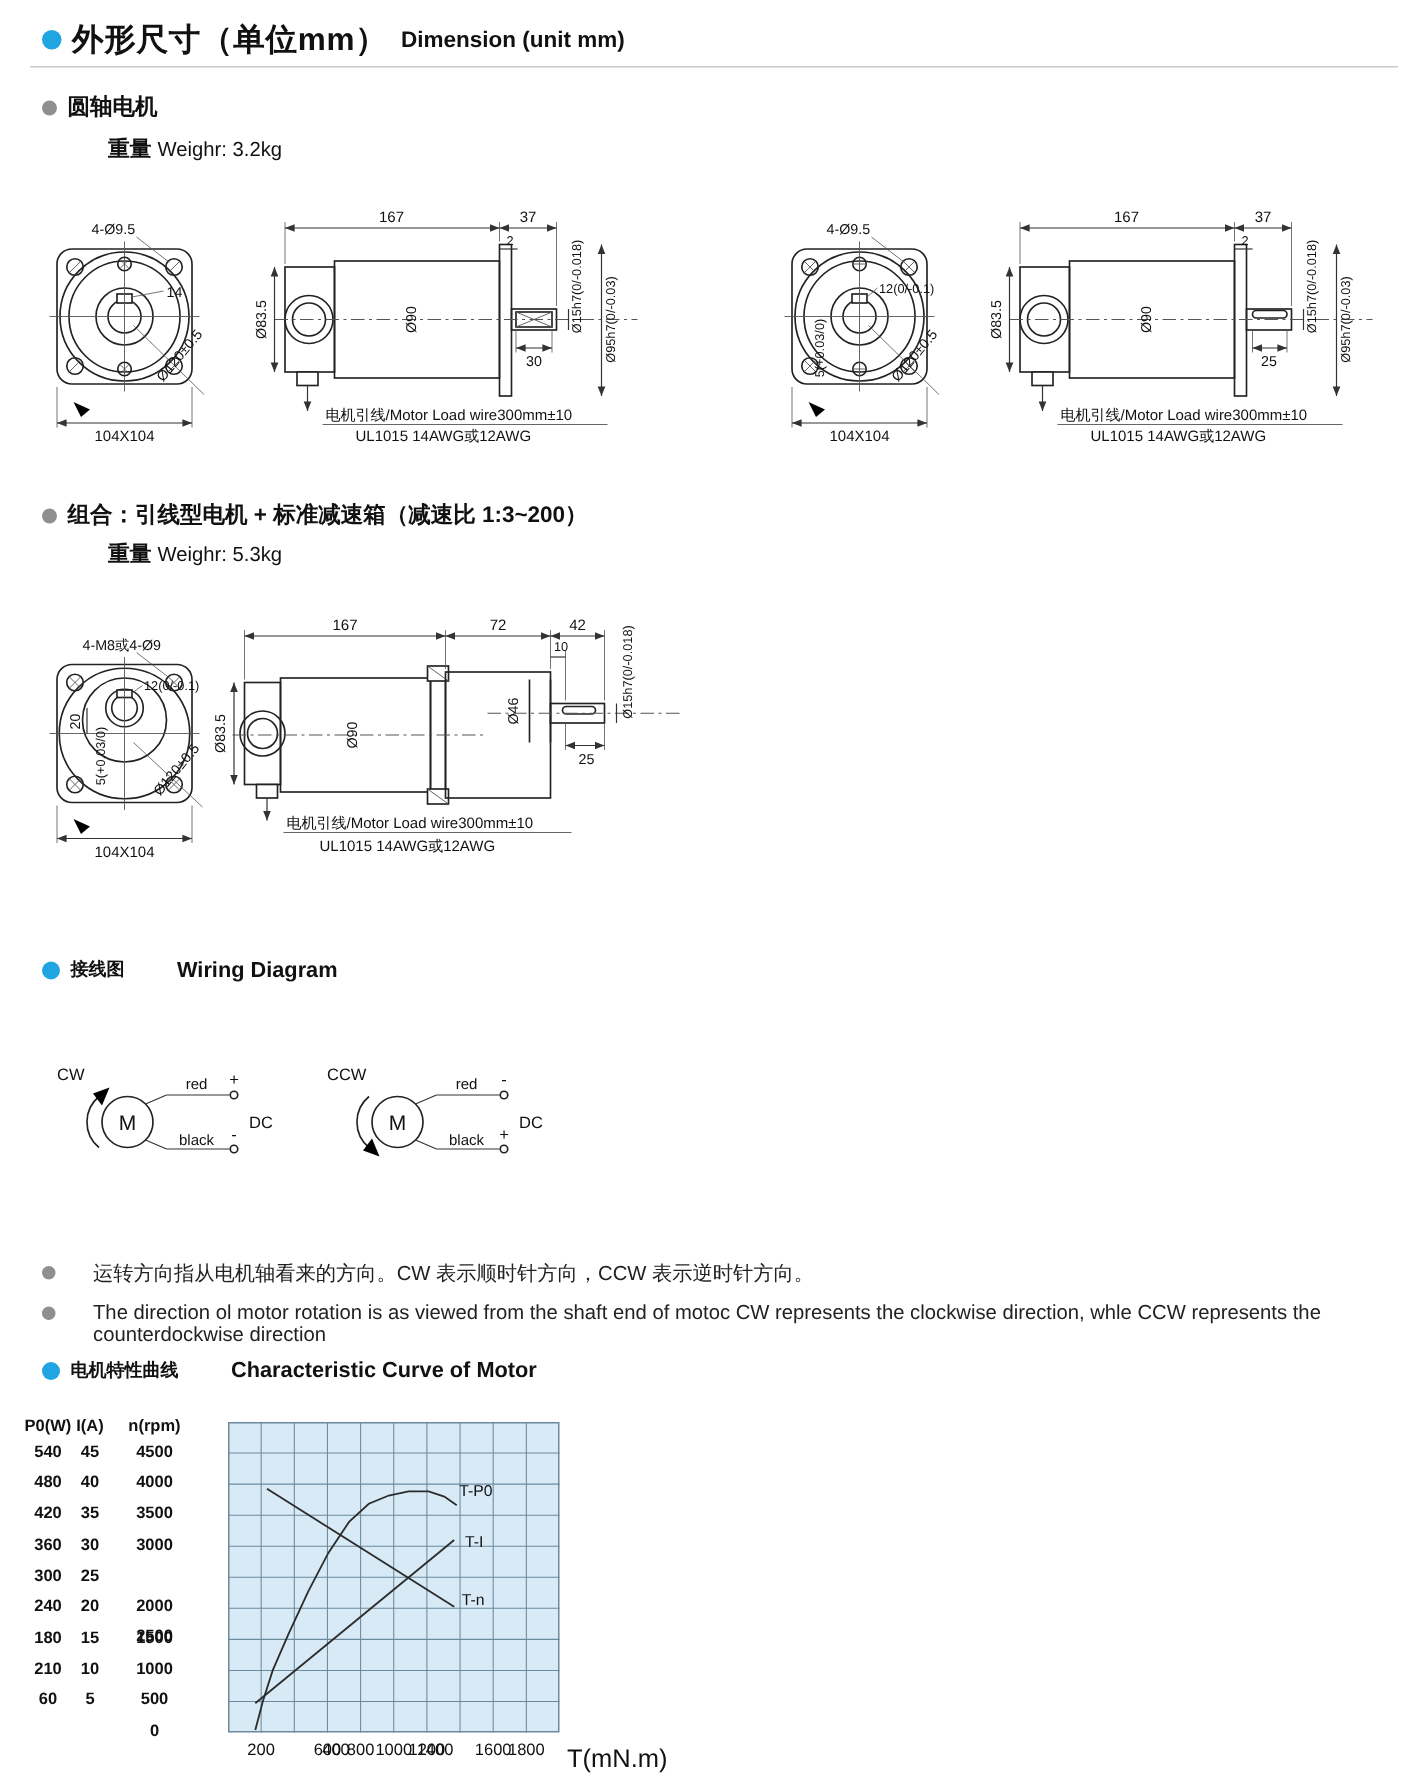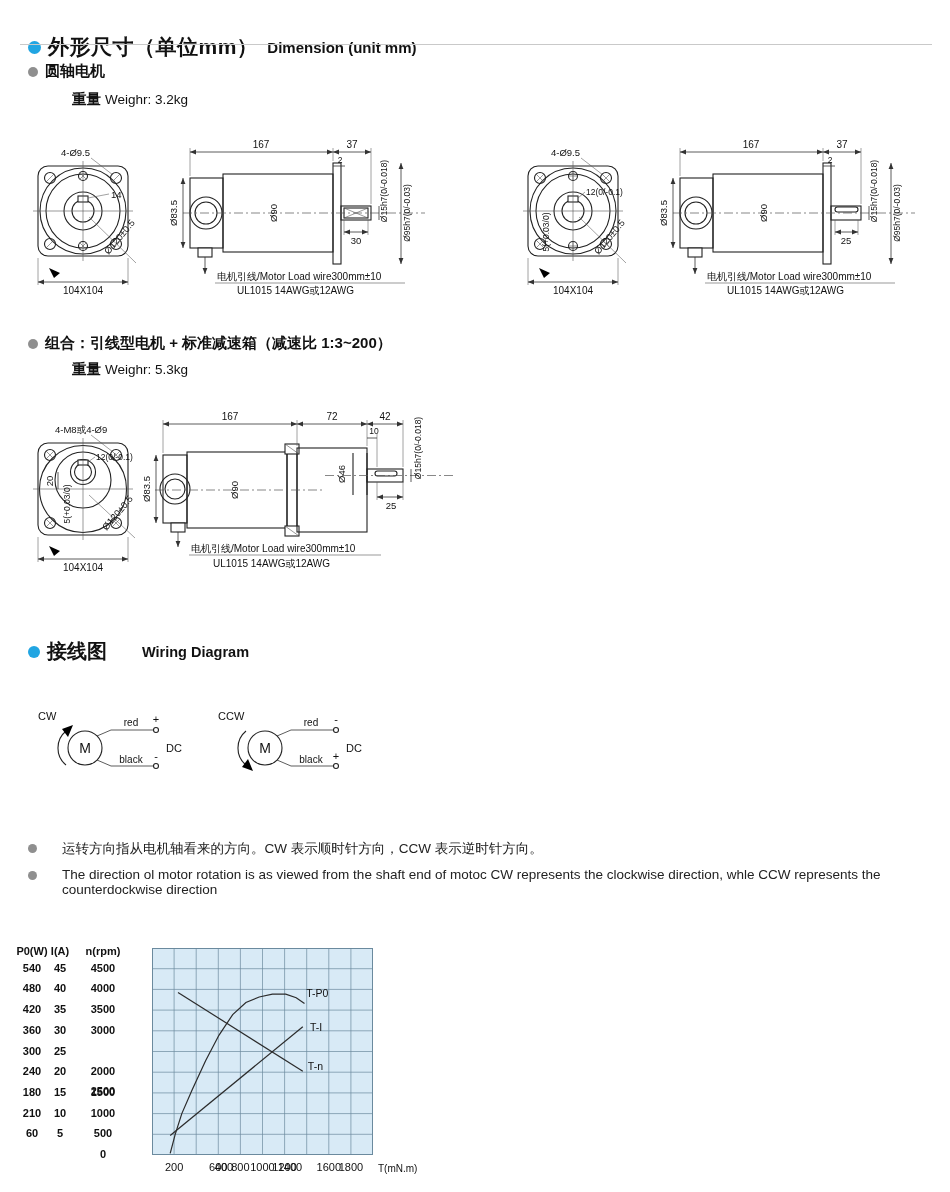--- a/index.html
+++ b/index.html
@@ -6,46 +6,46 @@
   .page{position:relative;width:950px;height:1192px;background:#fff;overflow:hidden;
         font-family:"Liberation Sans","DejaVu Sans",sans-serif;color:#111;}
   .hrow{position:absolute;display:flex;align-items:center;gap:7px;}
   .bdot{width:13px;height:13px;border-radius:50%;background:#21a5e2;flex:0 0 auto;}
   .bdot.sm{width:12px;height:12px;}
   .gdot{width:10px;height:10px;border-radius:50%;background:#8f8f8f;flex:0 0 auto;}
   .gdot.sm{width:9px;height:9px;margin-top:4px;}
   .t-cn{font-size:21px;font-weight:700;letter-spacing:.5px;}
   .t-en{font-size:15px;font-weight:700;margin-left:2px;}
   .s-cn{font-size:15px;font-weight:700;}
-  .h2-cn{font-size:20px;font-weight:700;}
+  .h2-cn{font-size:12px;font-weight:700;}
   .h2-en{font-size:14.5px;font-weight:700;margin-left:28px;}
   .divider{position:absolute;left:20px;top:44px;width:912px;height:1px;background:#c9c9c9;}
   .wt{position:absolute;left:28px;font-size:13.5px;margin-left:44px;}
   .wt .cjk{font-weight:700;font-size:14.5px;margin-right:4px;}
   .note{position:absolute;left:28px;display:flex;gap:25px;align-items:flex-start;font-size:13.5px;color:#222;justify-content:space-between;}
   svg{position:absolute;overflow:visible;}
   svg text{font-family:"Liberation Sans","DejaVu Sans",sans-serif;fill:#111;}
   .ln{fill:none;stroke:#222;stroke-width:1.1;}
   .lnf{fill:#fff;stroke:#222;stroke-width:1.1;}
   .thin{stroke:#555;stroke-width:.6;}
   .dim{stroke:#333;stroke-width:.8;fill:none;}
   .ext{stroke:#555;stroke-width:.55;}
   .cl{stroke:#555;stroke-width:.7;stroke-dasharray:9 3 2 3;}
   .d9{font-size:9.5px;} .d8{font-size:8.5px;} .d10{font-size:10px;} .d11{font-size:11px;}
   #chart{position:absolute;left:30px;top:943px;width:420px;height:249px;}
   .ytick{position:absolute;width:60px;text-align:center;font-size:11px;color:#111;font-weight:bold;}
   .xtick{position:absolute;width:40px;text-align:center;font-size:11px;color:#111;}
-  .xlab{position:absolute;font-size:10px;color:#111;}
+  .xlab{position:absolute;font-size:17px;color:#111;}
 </style>
 </head>
 <body>
 
 <div class="page">
 
-  <div class="hrow" style="left:28px;top:33px;text-align:center;">
+  <div class="hrow" style="left:28px;top:12px;text-align:center;">
     <span class="bdot"></span>
     <span class="t-cn">外形尺寸（单位mm）</span>
     <span class="t-en">Dimension (unit mm)</span>
   </div>
   <div class="divider"></div>
 
   <div class="hrow" style="left:28px;top:62px;">
     <span class="gdot"></span>
     <span class="s-cn">圆轴电机</span>
   </div>
@@ -370,20 +370,25 @@
 
   <div class="note" style="top:840px;">
     <span class="gdot sm"></span>
     <span>运转方向指从电机轴看来的方向。CW 表示顺时针方向，CCW 表示逆时针方向。</span>
   </div>
   <div class="note" style="top:867px;">
     <span class="gdot sm"></span>
     <span>The direction ol motor rotation is as viewed from the shaft end of motoc CW represents the clockwise direction, whle CCW represents the counterdockwise direction</span>
   </div>
 
+  <div class="hrow" style="left:28px;top:905px;">
+    <span class="bdot sm"></span>
+    <span class="h2-cn">电机特性曲线</span>
+    <span class="h2-en">Characteristic Curve of Motor</span>
+  </div>
 
   <div id="chart">
     <svg id="plot" style="left:122px;top:5px;" width="221" height="207" viewBox="0 0 221 207">
         <rect x="0.5" y="0.5" width="220" height="206" fill="#d8eaf6" stroke="#6b8a9e" stroke-width="1"></rect>
         <line x1="22.1" y1="0" x2="22.1" y2="207" stroke="#6b8a9e" stroke-width="0.7"></line>
         <line x1="0" y1="20.7" x2="221" y2="20.7" stroke="#6b8a9e" stroke-width="0.7"></line>
         <line x1="44.2" y1="0" x2="44.2" y2="207" stroke="#6b8a9e" stroke-width="0.7"></line>
         <line x1="0" y1="41.4" x2="221" y2="41.4" stroke="#6b8a9e" stroke-width="0.7"></line>
         <line x1="66.3" y1="0" x2="66.3" y2="207" stroke="#6b8a9e" stroke-width="0.7"></line>
         <line x1="0" y1="62.1" x2="221" y2="62.1" stroke="#6b8a9e" stroke-width="0.7"></line>

